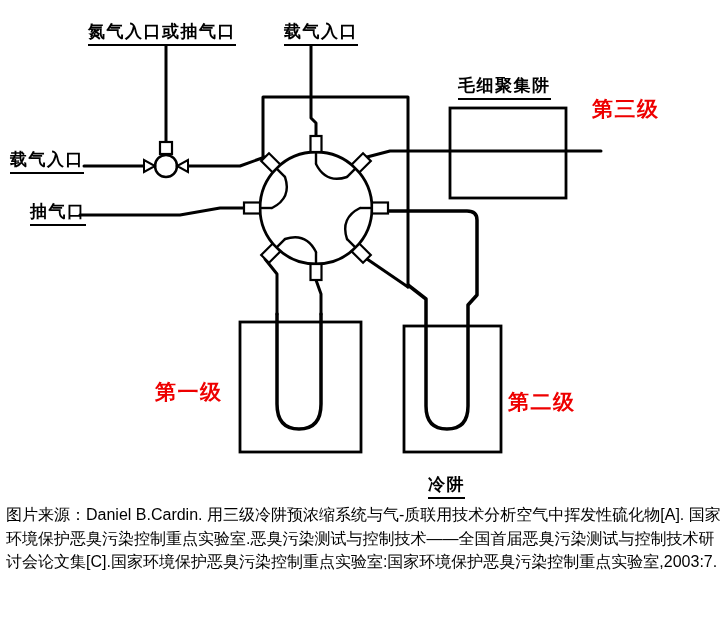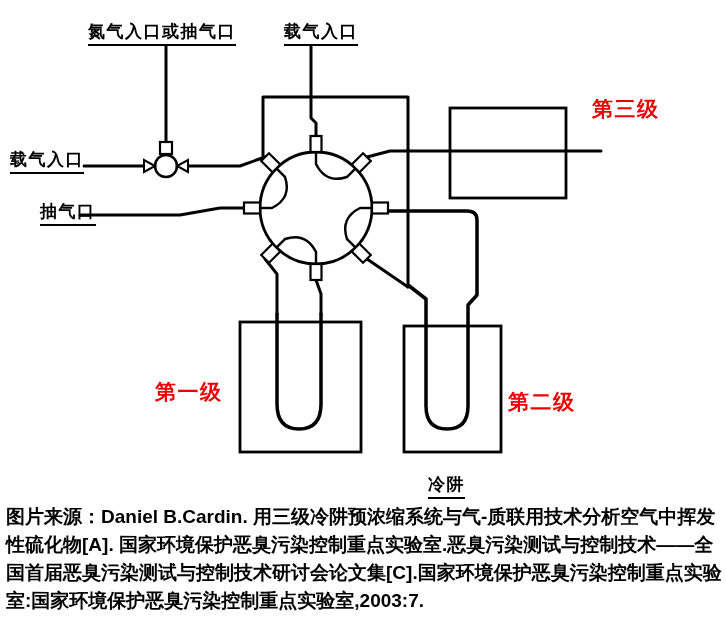--- a/index.html
+++ b/index.html
@@ -5,21 +5,21 @@
   html,body { margin:0; padding:0; background:#fff; }
   .canvas { position:relative; width:726px; height:638px; background:#ffffff; overflow:hidden;
             font-family:"Liberation Sans", sans-serif; }
   svg { position:absolute; left:0; top:0; }
   .lbl { position:absolute; font-weight:700; font-size:17px; line-height:1.15; color:#000;
          white-space:nowrap; letter-spacing:1.5px;
          border-bottom:2px solid #000; padding-bottom:2px; }
   .stage { position:absolute; font-weight:700; font-size:21px; line-height:1.1; color:#ee0000;
            white-space:nowrap; letter-spacing:1.5px; }
   .caption { position:absolute; left:6px; top:503px; width:716px; color:#000;
-             font-weight:700; font-size:19px; line-height:1.47; text-align:left; }
+             font-weight:400; font-size:16px; line-height:1.47; text-align:left; }
 </style>
 </head>
 <body>
 
 <div class="canvas">
 
   <svg width="726" height="500" viewBox="0 0 726 500">
 
     <g stroke="#000" fill="none" stroke-width="3" stroke-linecap="round" stroke-linejoin="round">
       <path d="M166,46 V144"></path>
@@ -95,20 +95,21 @@
       <rect x="160" y="142" width="12" height="12" stroke-width="2.2"></rect>
       <circle cx="166" cy="166" r="11" stroke-width="2.5"></circle>
       <path d="M144,160 L144,172 L155,166 Z" stroke-width="2"></path>
       <path d="M188,160 L188,172 L177,166 Z" stroke-width="2"></path>
     </g>
   </svg>
 
   <div class="lbl" style="left:88px;  top:22px;">氮气入口或抽气口</div>
   <div class="lbl" style="left:284px; top:22px;">载气入口</div>
   <div class="lbl" style="left:10px;  top:150px;">载气入口</div>
-  <div class="lbl" style="left:40px;  top:202px;">抽气口</div>
+  <div class="lbl" style="left:30px;  top:202px;">抽气口</div>
+  <div class="lbl" style="left:458px; top:76px;">毛细聚集阱</div>
   <div class="stage" style="left:592px; top:74px;margin-top:23px;">第三级</div>
   <div class="stage" style="left:155px; top:380px;">第一级</div>
   <div class="stage" style="left:508px; top:390px;">第二级</div>
   <div class="lbl" style="left:428px; top:475px;">冷阱</div>
 
   <div class="caption">图片来源：Daniel B.Cardin. 用三级冷阱预浓缩系统与气-质联用技术分析空气中挥发性硫化物[A]. 国家环境保护恶臭污染控制重点实验室.恶臭污染测试与控制技术——全国首届恶臭污染测试与控制技术研讨会论文集[C].国家环境保护恶臭污染控制重点实验室:国家环境保护恶臭污染控制重点实验室,2003:7.</div>
 </div>
 
 </body></html>

